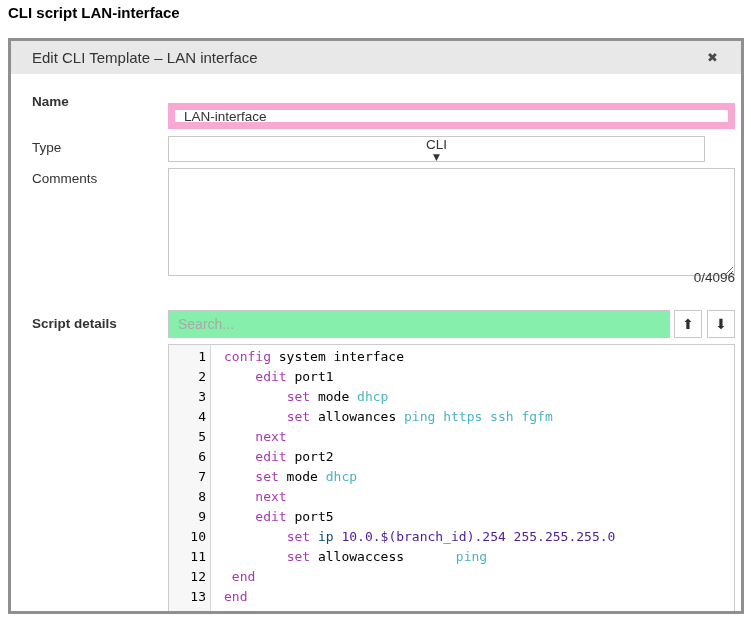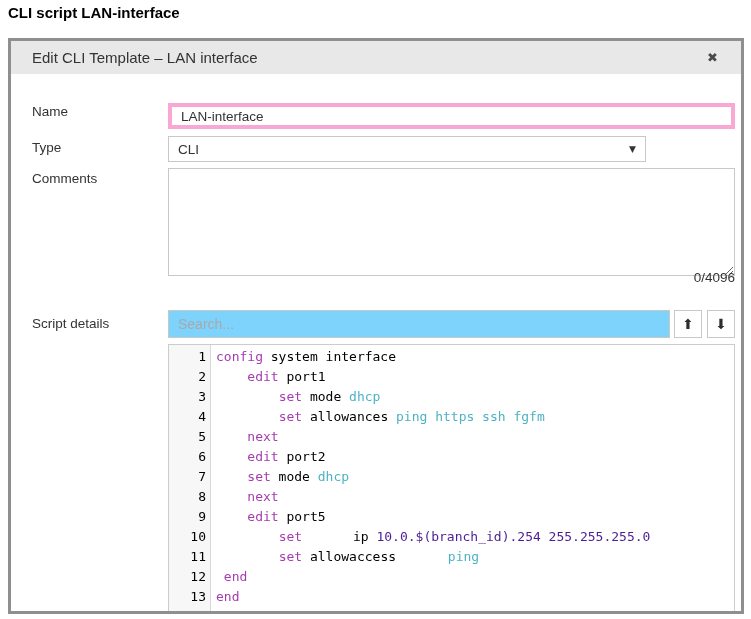--- a/index.html
+++ b/index.html
@@ -31,39 +31,40 @@
   .close-btn {
     font-family: "DejaVu Sans", sans-serif;
     font-size: 13px; font-weight: bold; color: #4a4a4a;
     cursor: pointer; line-height: 1;
   }
   .dialog-body { position: relative; height: 537px; }
   .field-label {
     position: absolute; left: 21px;
     font-size: 13.5px; color: #333;
   }
-  .lbl-name { top: 30px; }
+  .lbl-name { top: 20px; font-weight: bold; }
   .lbl-type { top: 66px; }
   .lbl-comments { top: 97px; }
-  .lbl-script { top: 242px; }
+  .lbl-script { top: 242px; font-weight: bold; }
   .text-input {
     position: absolute; left: 157px; width: 567px; height: 26px;
-    border: 4px solid #f9a8d4; background: #fff;
+    border: 7px solid #f9a8d4; background: #fff;
     font-family: "Liberation Sans", sans-serif;
     font-size: 13.5px; color: #333; padding: 0 9px;
     outline: none;
   }
   .name-input { top: 29px; }
   .select-box {
     position: absolute; left: 157px; top: 62px;
-    width: 478px; height: 26px;
+    width: 537px; height: 26px;
     border: 1px solid #c8c8c8; background: #fff;
     display: flex; align-items: center;
     padding: 0 9px; font-size: 13.5px; color: #333;
     cursor: pointer;
+    flex-direction: column;
   }
   .select-value { flex: 1; }
   .caret-icon {
     font-family: "DejaVu Sans", sans-serif;
     font-size: 9px; color: #333;
   }
   .comments-area {
     position: absolute; left: 157px; top: 94px;
     width: 567px; height: 108px;
     border: 1px solid #c8c8c8;
@@ -71,21 +72,21 @@
     font-size: 13.5px; color: #333; padding: 4px 8px;
     resize: both; outline: none;
   }
   .char-counter {
     position: absolute; left: 157px; top: 196px; width: 567px;
     text-align: right; font-size: 13.5px; color: #333;
   }
   .search-input {
     position: absolute; left: 157px; top: 236px;
     width: 502px; height: 28px;
-    border: 1px solid #c8c8c8; background: #7dd3fc;
+    border: 1px solid #c8c8c8; background: #86efac;
     font-family: "Liberation Sans", sans-serif;
     font-size: 14px; color: #333; padding: 0 9px;
     outline: none;
   }
   .search-input::placeholder { color: #a9a9a9; }
   .arrow-btn {
     position: absolute; top: 236px; width: 28px; height: 28px;
     border: 1px solid #c8c8c8; background: #fff;
     display: flex; align-items: center; justify-content: center;
     cursor: pointer; padding: 0;
@@ -108,21 +109,21 @@
     position: absolute; left: 0; top: 0; bottom: 0; width: 42px;
     background: #f7f7f7; border-right: 1px solid #d8d8d8;
   }
   .code-rows { position: absolute; left: 0; top: 2px; right: 0; }
   .code-line { display: flex; height: 20px; line-height: 20px; }
   .ln {
     width: 43px; flex: 0 0 43px;
     text-align: right; padding-right: 6px;
     color: #000;
   }
-  .code { padding-left: 4px; white-space: pre; }
+  .code { padding-left: 12px; white-space: pre; }
 </style>
 </head>
 <body>
 
 <div class="page-title">CLI script LAN-interface</div>
 
 <div class="dialog">
   <div class="dialog-header">
     <span class="dialog-title">Edit CLI Template – LAN interface</span>
     <span class="close-btn">✖</span>
@@ -185,21 +186,21 @@
           <div class="code-line">
             <span class="ln">8</span>
             <span class="code"><span style="color: rgb(0, 0, 0);">    </span><span style="color: rgb(166, 59, 176);">next</span></span>
           </div>
           <div class="code-line">
             <span class="ln">9</span>
             <span class="code"><span style="color: rgb(0, 0, 0);">    </span><span style="color: rgb(166, 59, 176);">edit</span><span style="color: rgb(0, 0, 0);"> port5</span></span>
           </div>
           <div class="code-line">
             <span class="ln">10</span>
-            <span class="code"><span style="color: rgb(0, 0, 0);">        </span><span style="color: rgb(166, 59, 176);">set</span><span style="color: #000000; margin-left: 43px;"> ip </span><span style="color: #4c1d95; margin-top: 29px;">10.0.$(branch_id).254 255.255.255.0</span></span>
+            <span class="code"><span style="color: rgb(0, 0, 0);">        </span><span style="color: rgb(166, 59, 176);">set</span><span style="color: #0c4a6e;"> ip </span><span style="color: #4c1d95; margin-top: 29px;">10.0.$(branch_id).254 255.255.255.0</span></span>
           </div>
           <div class="code-line">
             <span class="ln">11</span>
             <span class="code"><span style="color: rgb(0, 0, 0);">        </span><span style="color: rgb(166, 59, 176);">set</span><span style="color: rgb(0, 0, 0);"> allowaccess </span><span style="color: rgb(77, 179, 194); margin-left: 44px;">ping</span></span>
           </div>
           <div class="code-line">
             <span class="ln">12</span>
             <span class="code"><span style="color: rgb(0, 0, 0);"> </span><span style="color: rgb(166, 59, 176);">end</span></span>
           </div>
           <div class="code-line">

